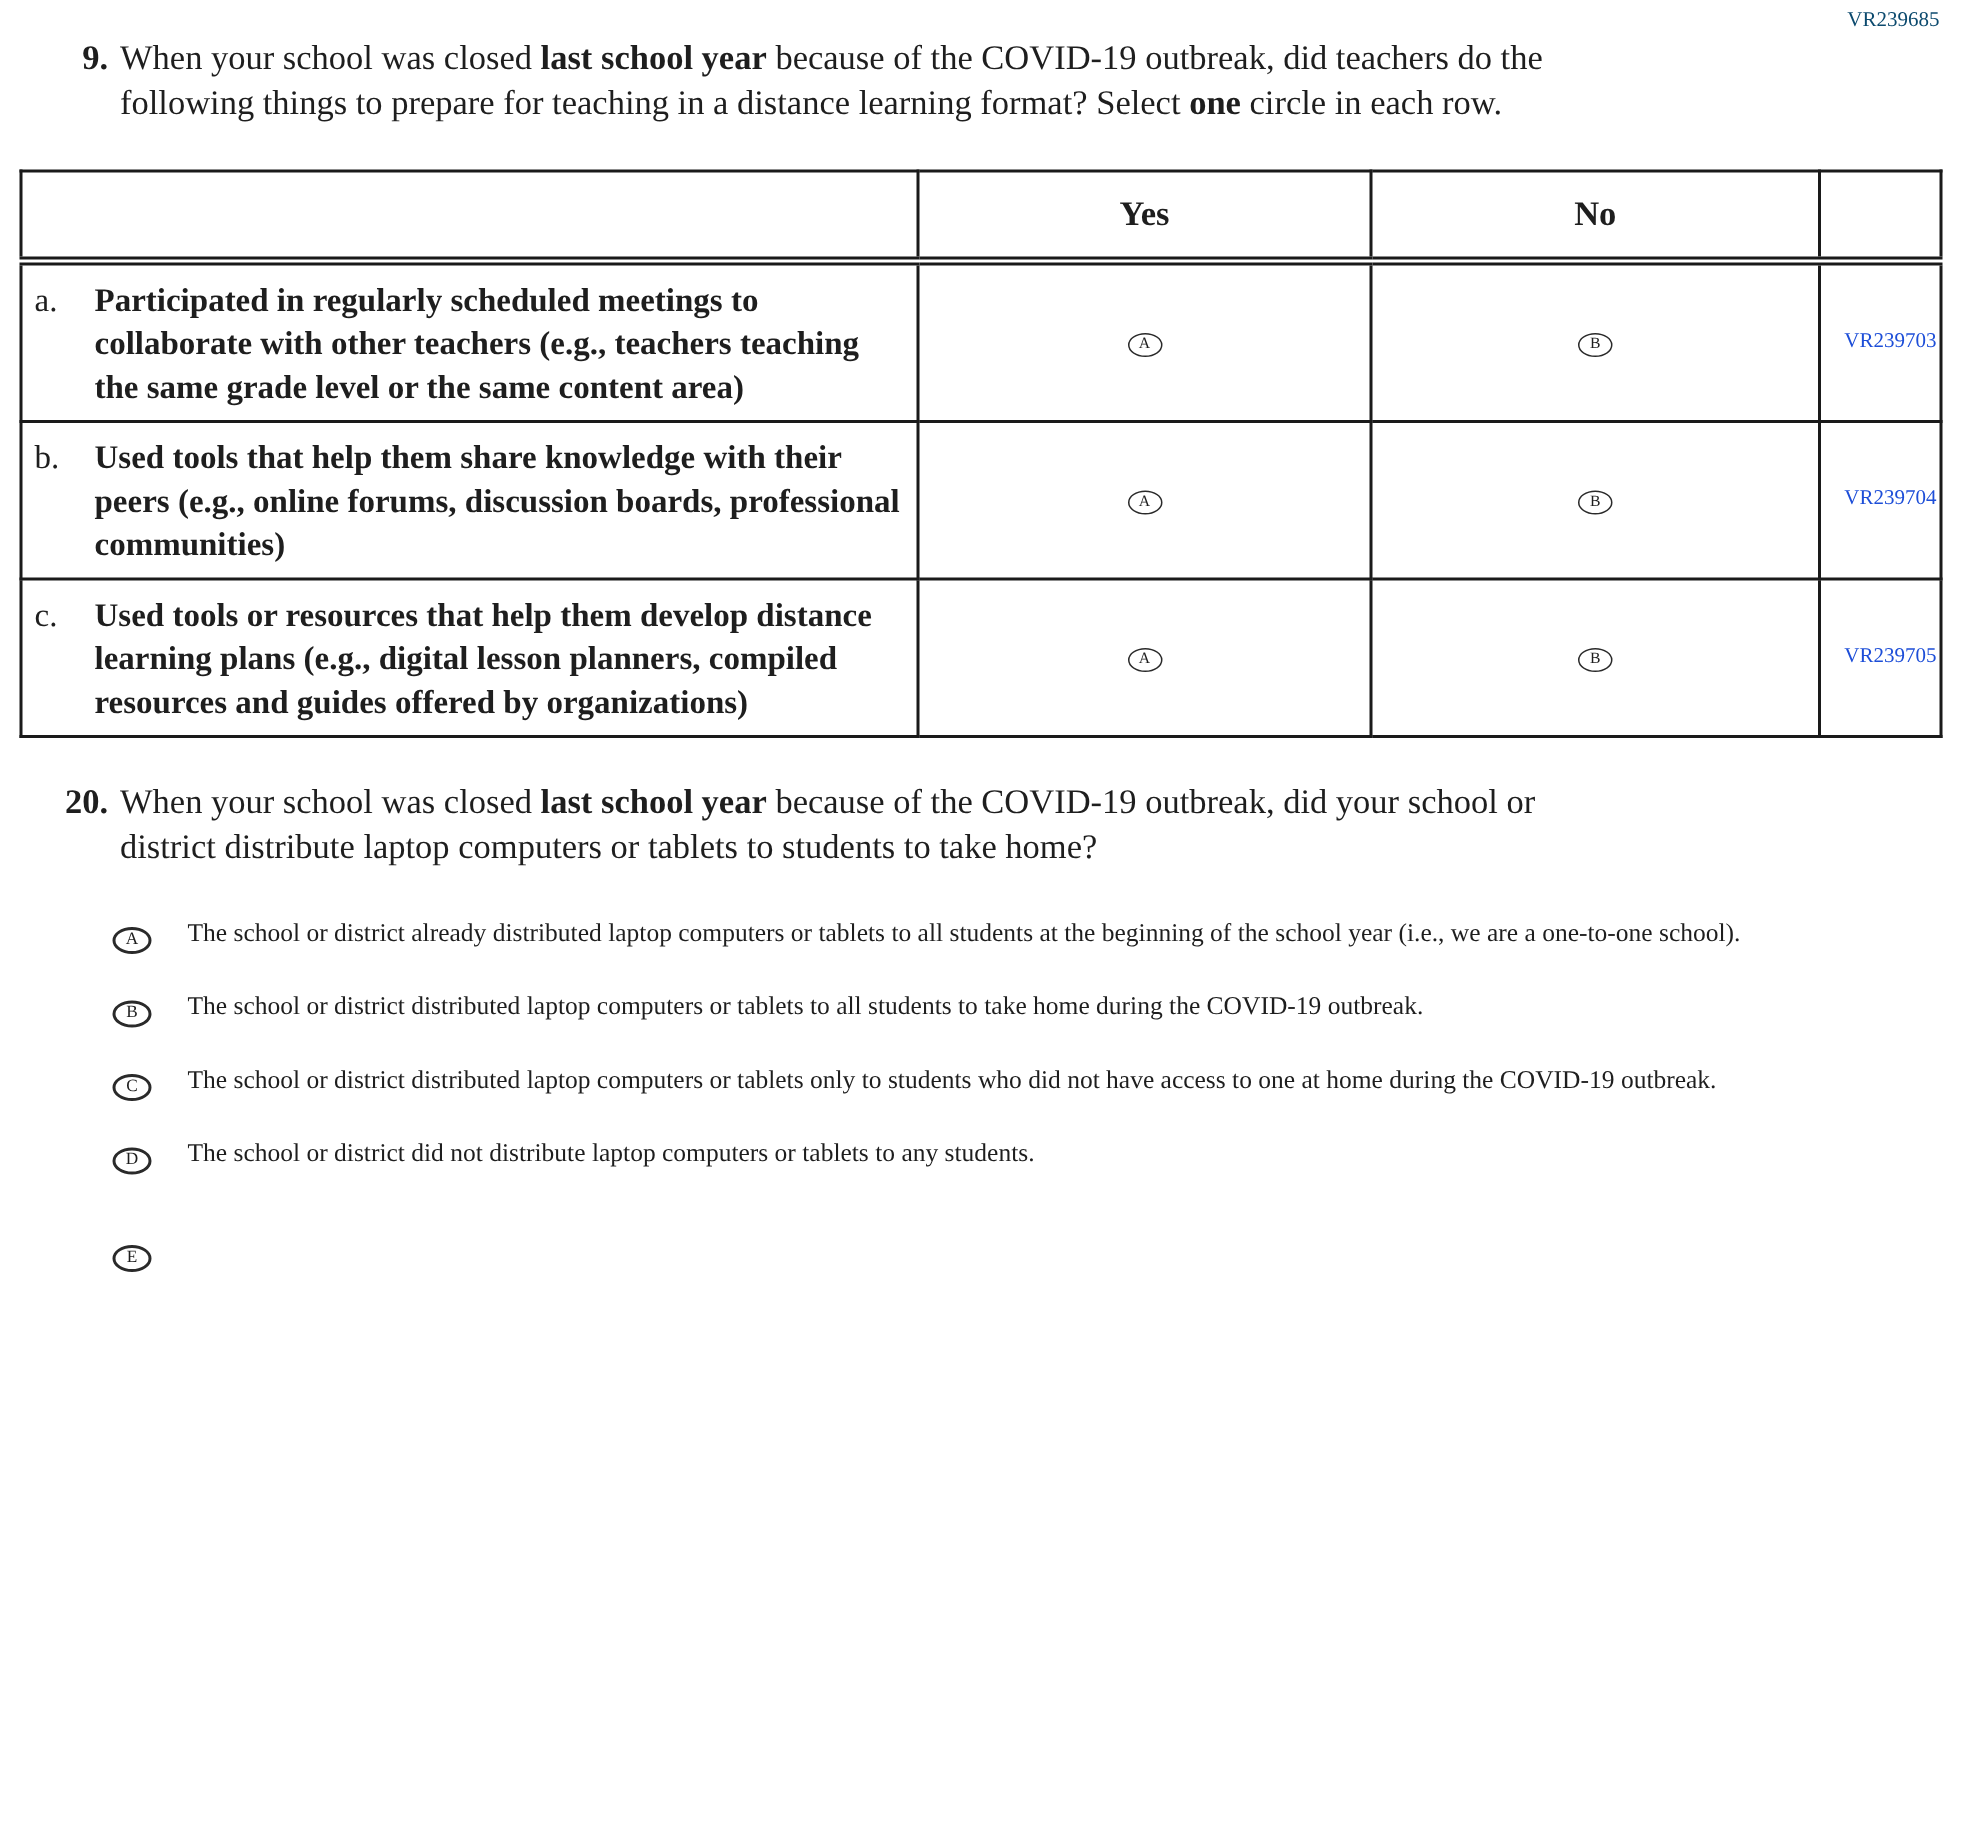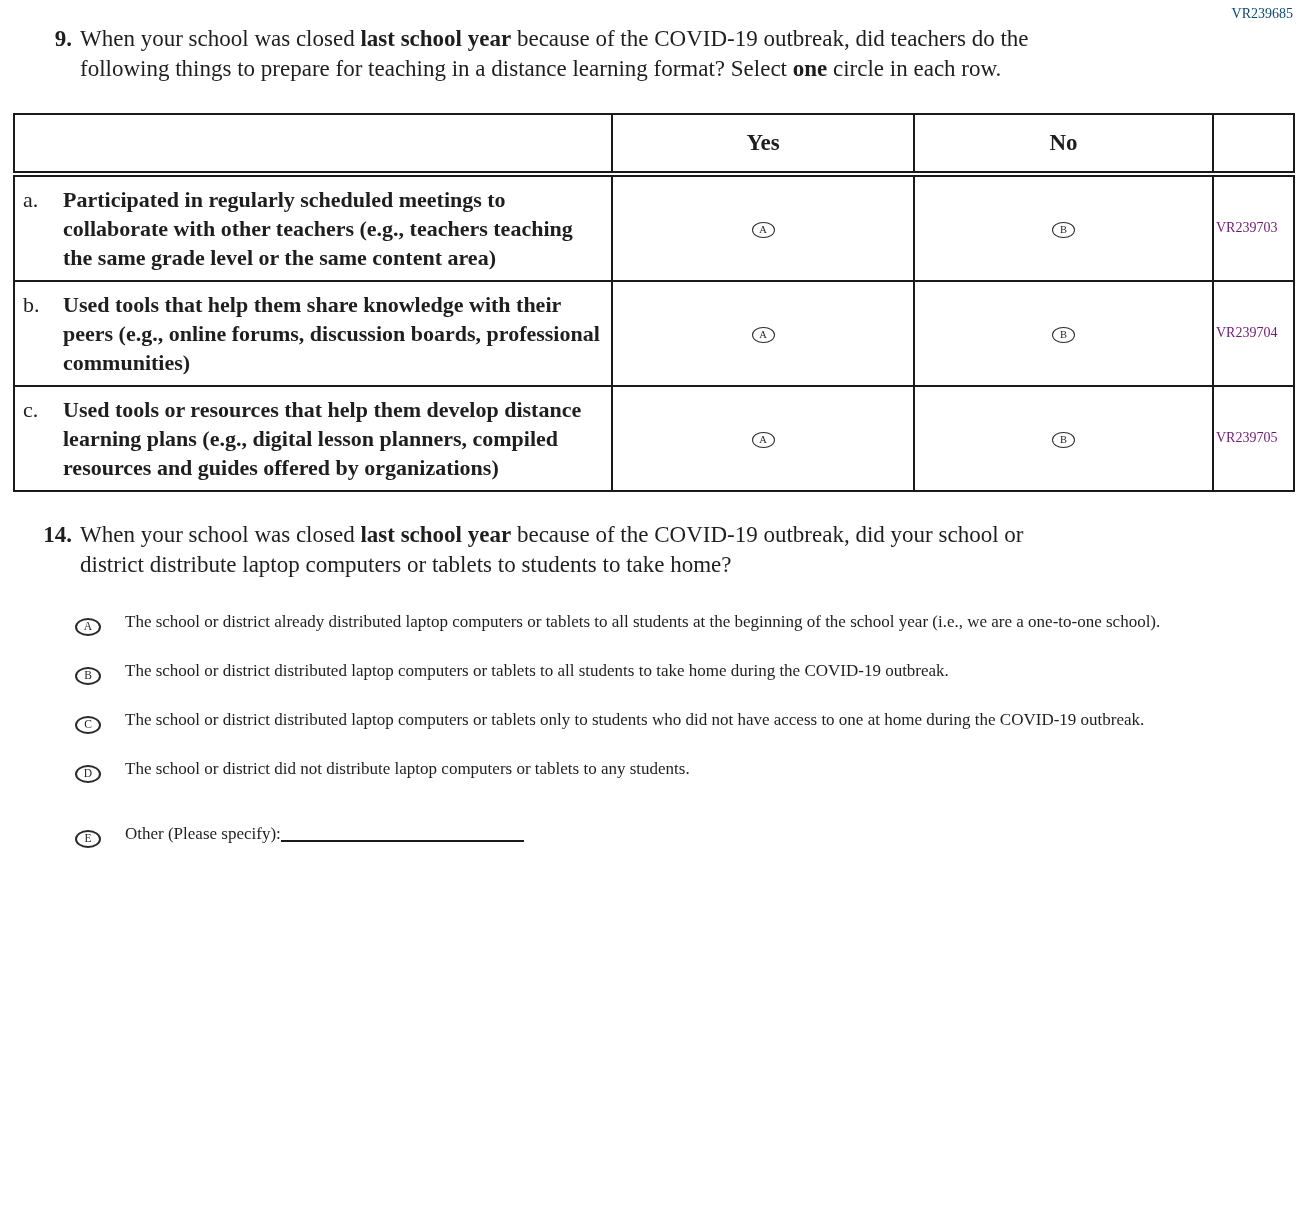--- a/index.html
+++ b/index.html
@@ -34,21 +34,21 @@
   table.matrix thead th {
     border-bottom:6px double #1a1a1a;
     font-size:23px; font-weight:bold; text-align:center;
     height:60px; vertical-align:middle;
   }
   td.stmt { padding:8px 6px 8px 6px; vertical-align:top; }
   .stmt-flex { display:flex; }
   .row-letter { flex:0 0 42px; font-size:22px; line-height:1.32; padding-left:2px; }
   .row-text { font-size:22px; line-height:1.32;font-weight:bold; }
   td.opt-cell { text-align:center; vertical-align:middle; }
-  td.code-cell { font-size:14px; text-align:left; vertical-align:middle; color:#701a75; padding:0 2px; }
+  td.code-cell { font-size:14px; text-align:right; vertical-align:middle; color:#1d4ed8; padding:0 2px; }
 
   
   .circ {
     display:inline-flex; align-items:center; justify-content:center;
     width:23px; height:16px; border:1.5px solid #2a2a2a; border-radius:50%;
     font-size:10.5px; line-height:1; color:#1e1e1e; background:#fff;
   }
   .circ-lg { width:26px; height:18px; font-size:11.5px; border-width:2px; }
 
   
@@ -137,21 +137,21 @@
         <td class="opt-cell">
           <span class="circ">B</span>
         </td>
         <td class="code-cell">VR239705</td>
       </tr>
     </tbody>
   </table>
 
 
   <div class="question q10-block">
-    <div class="q-num">14.</div>
+    <div class="q-num">20.</div>
     <div class="q-text">
       <span>When your school was closed </span><b>last school year</b><span> because of the COVID-19 outbreak, did your school or district distribute laptop computers or tablets to students to take home?</span>
     </div>
   </div>
 
   <div class="options">
     <div class="option">
       <span class="circ circ-lg">A</span>
       <span class="option-text">The school or district already distributed laptop computers or tablets to all students at the beginning of the school year (i.e., we are a one-to-one school).</span>
     </div>
@@ -162,17 +162,16 @@
     <div class="option">
       <span class="circ circ-lg">C</span>
       <span class="option-text">The school or district distributed laptop computers or tablets only to students who did not have access to one at home during the COVID-19 outbreak.</span>
     </div>
     <div class="option">
       <span class="circ circ-lg">D</span>
       <span class="option-text">The school or district did not distribute laptop computers or tablets to any students.</span>
     </div>
     <div class="option option-e">
       <span class="circ circ-lg">E</span>
-      <span class="option-text"><span>Other (Please specify):</span><span class="blank-line"></span></span>
     </div>
   </div>
 
 </div>
 
 </body></html>

